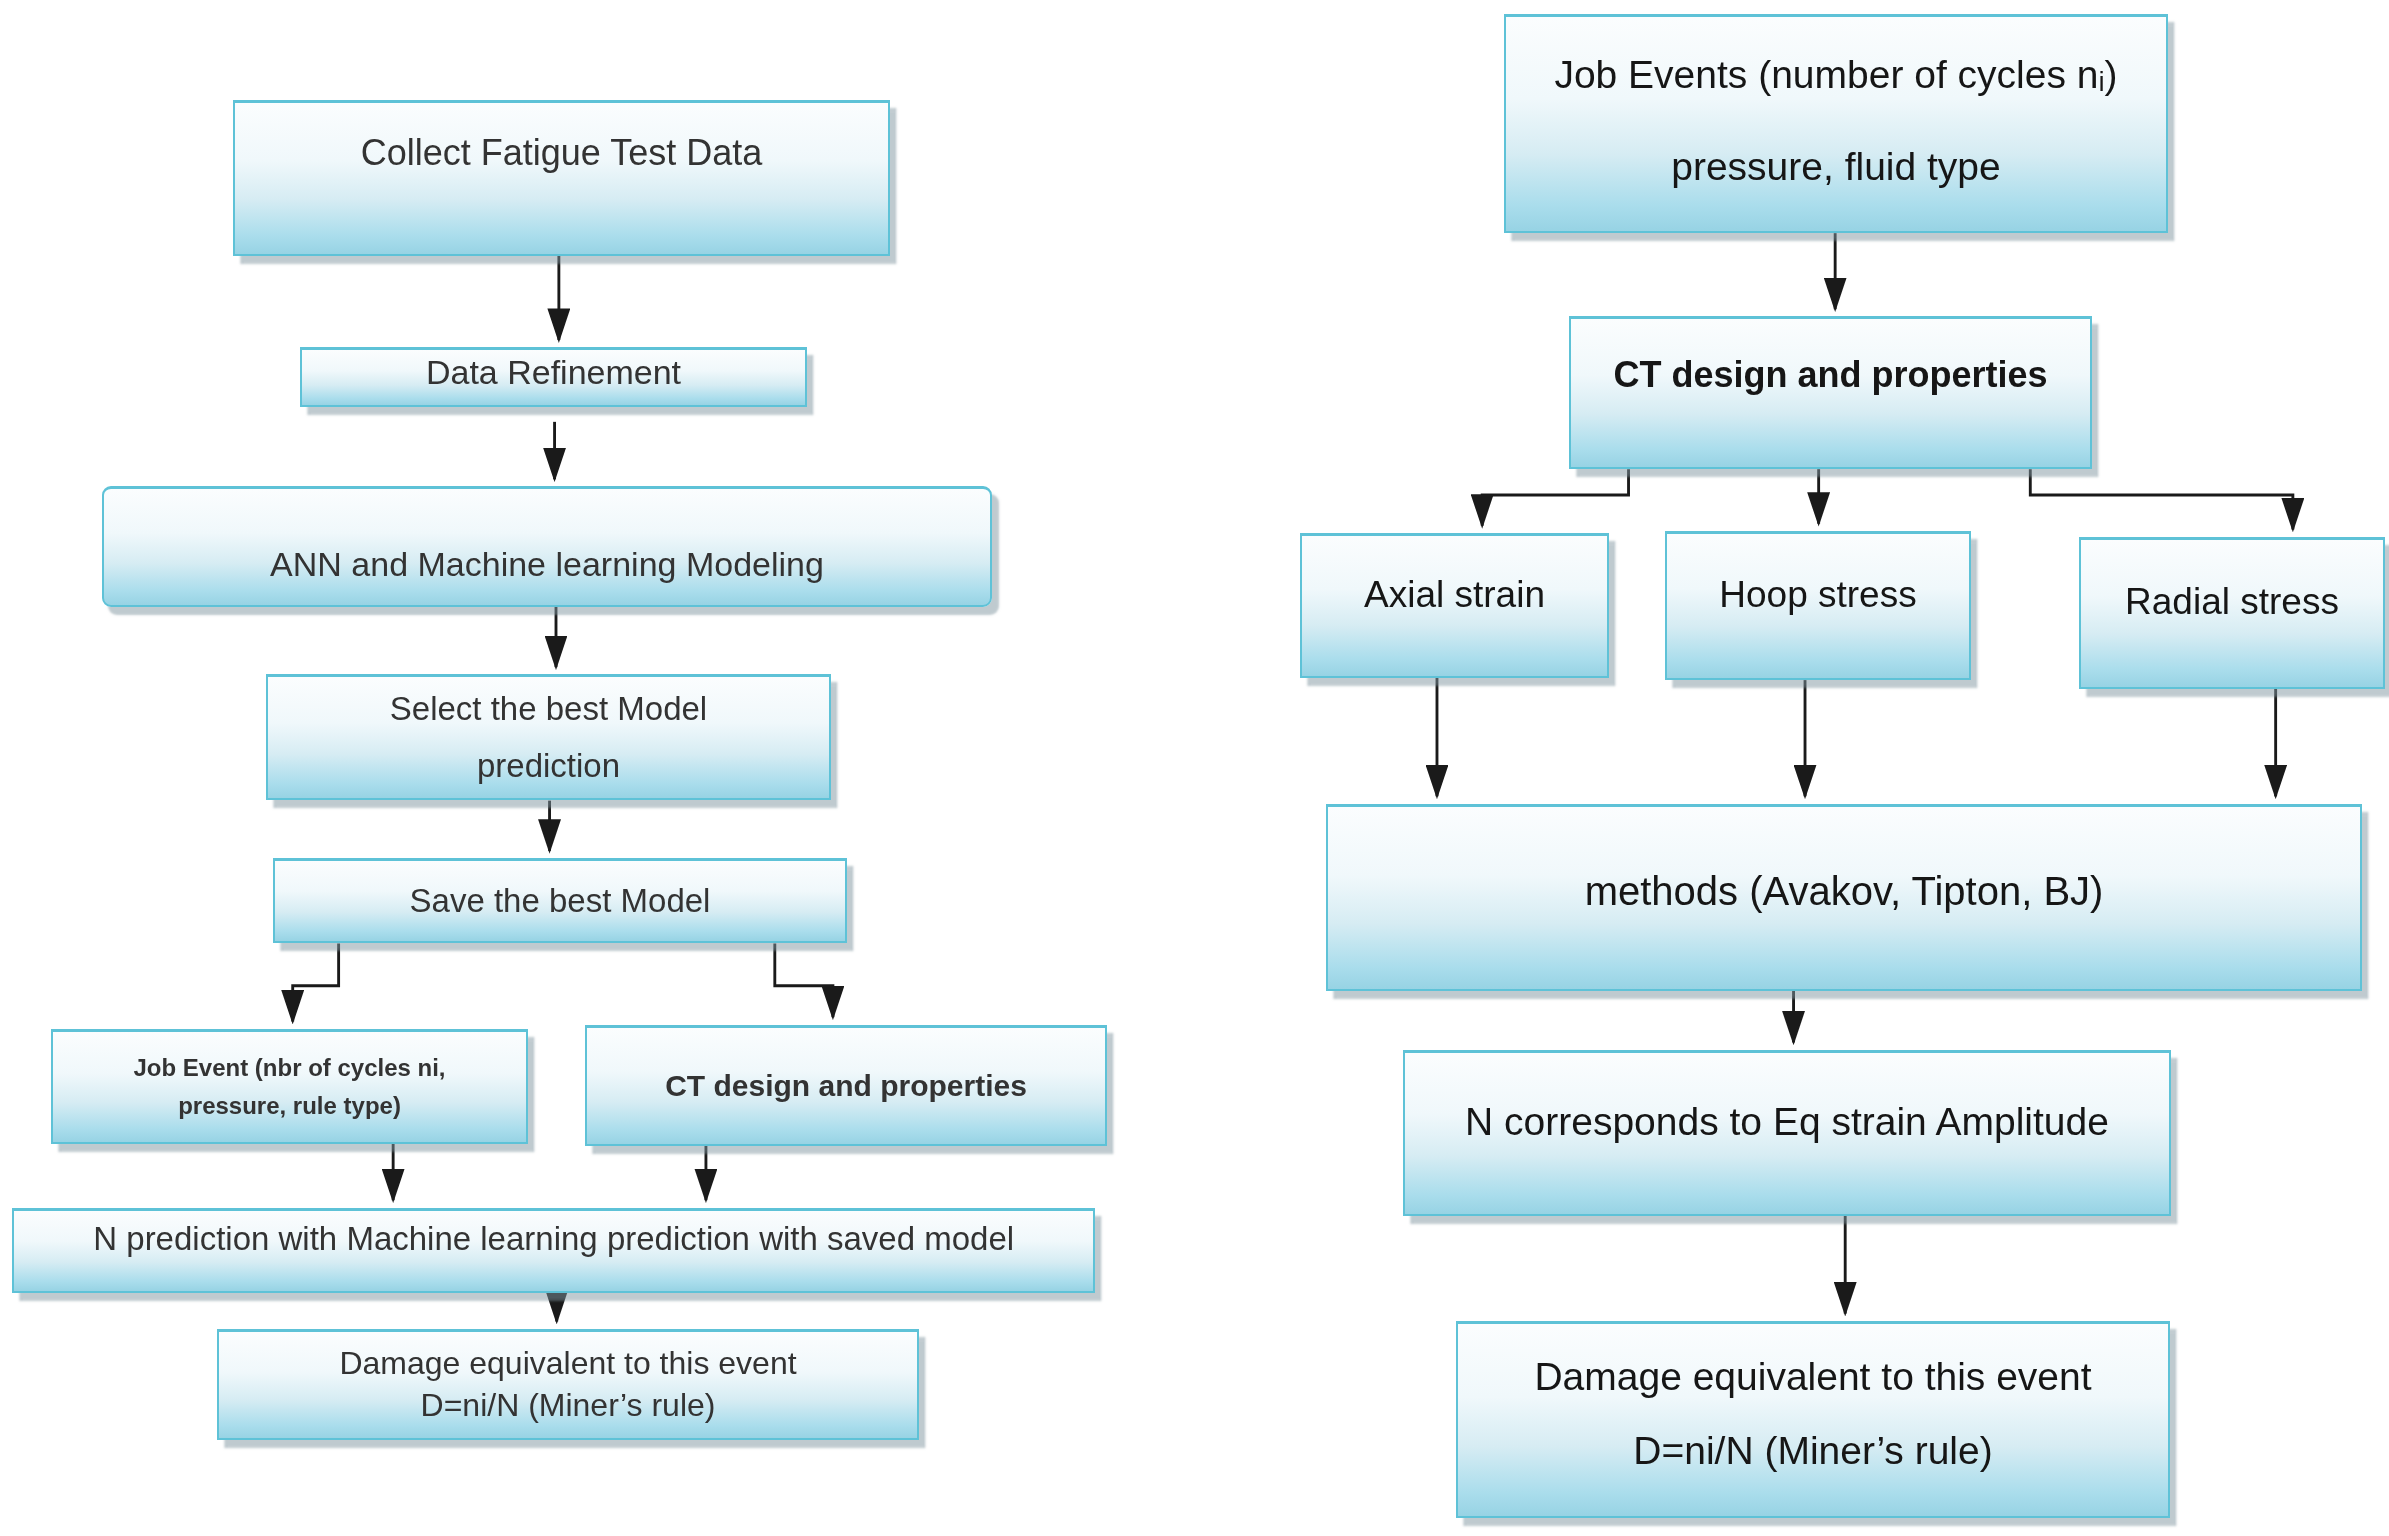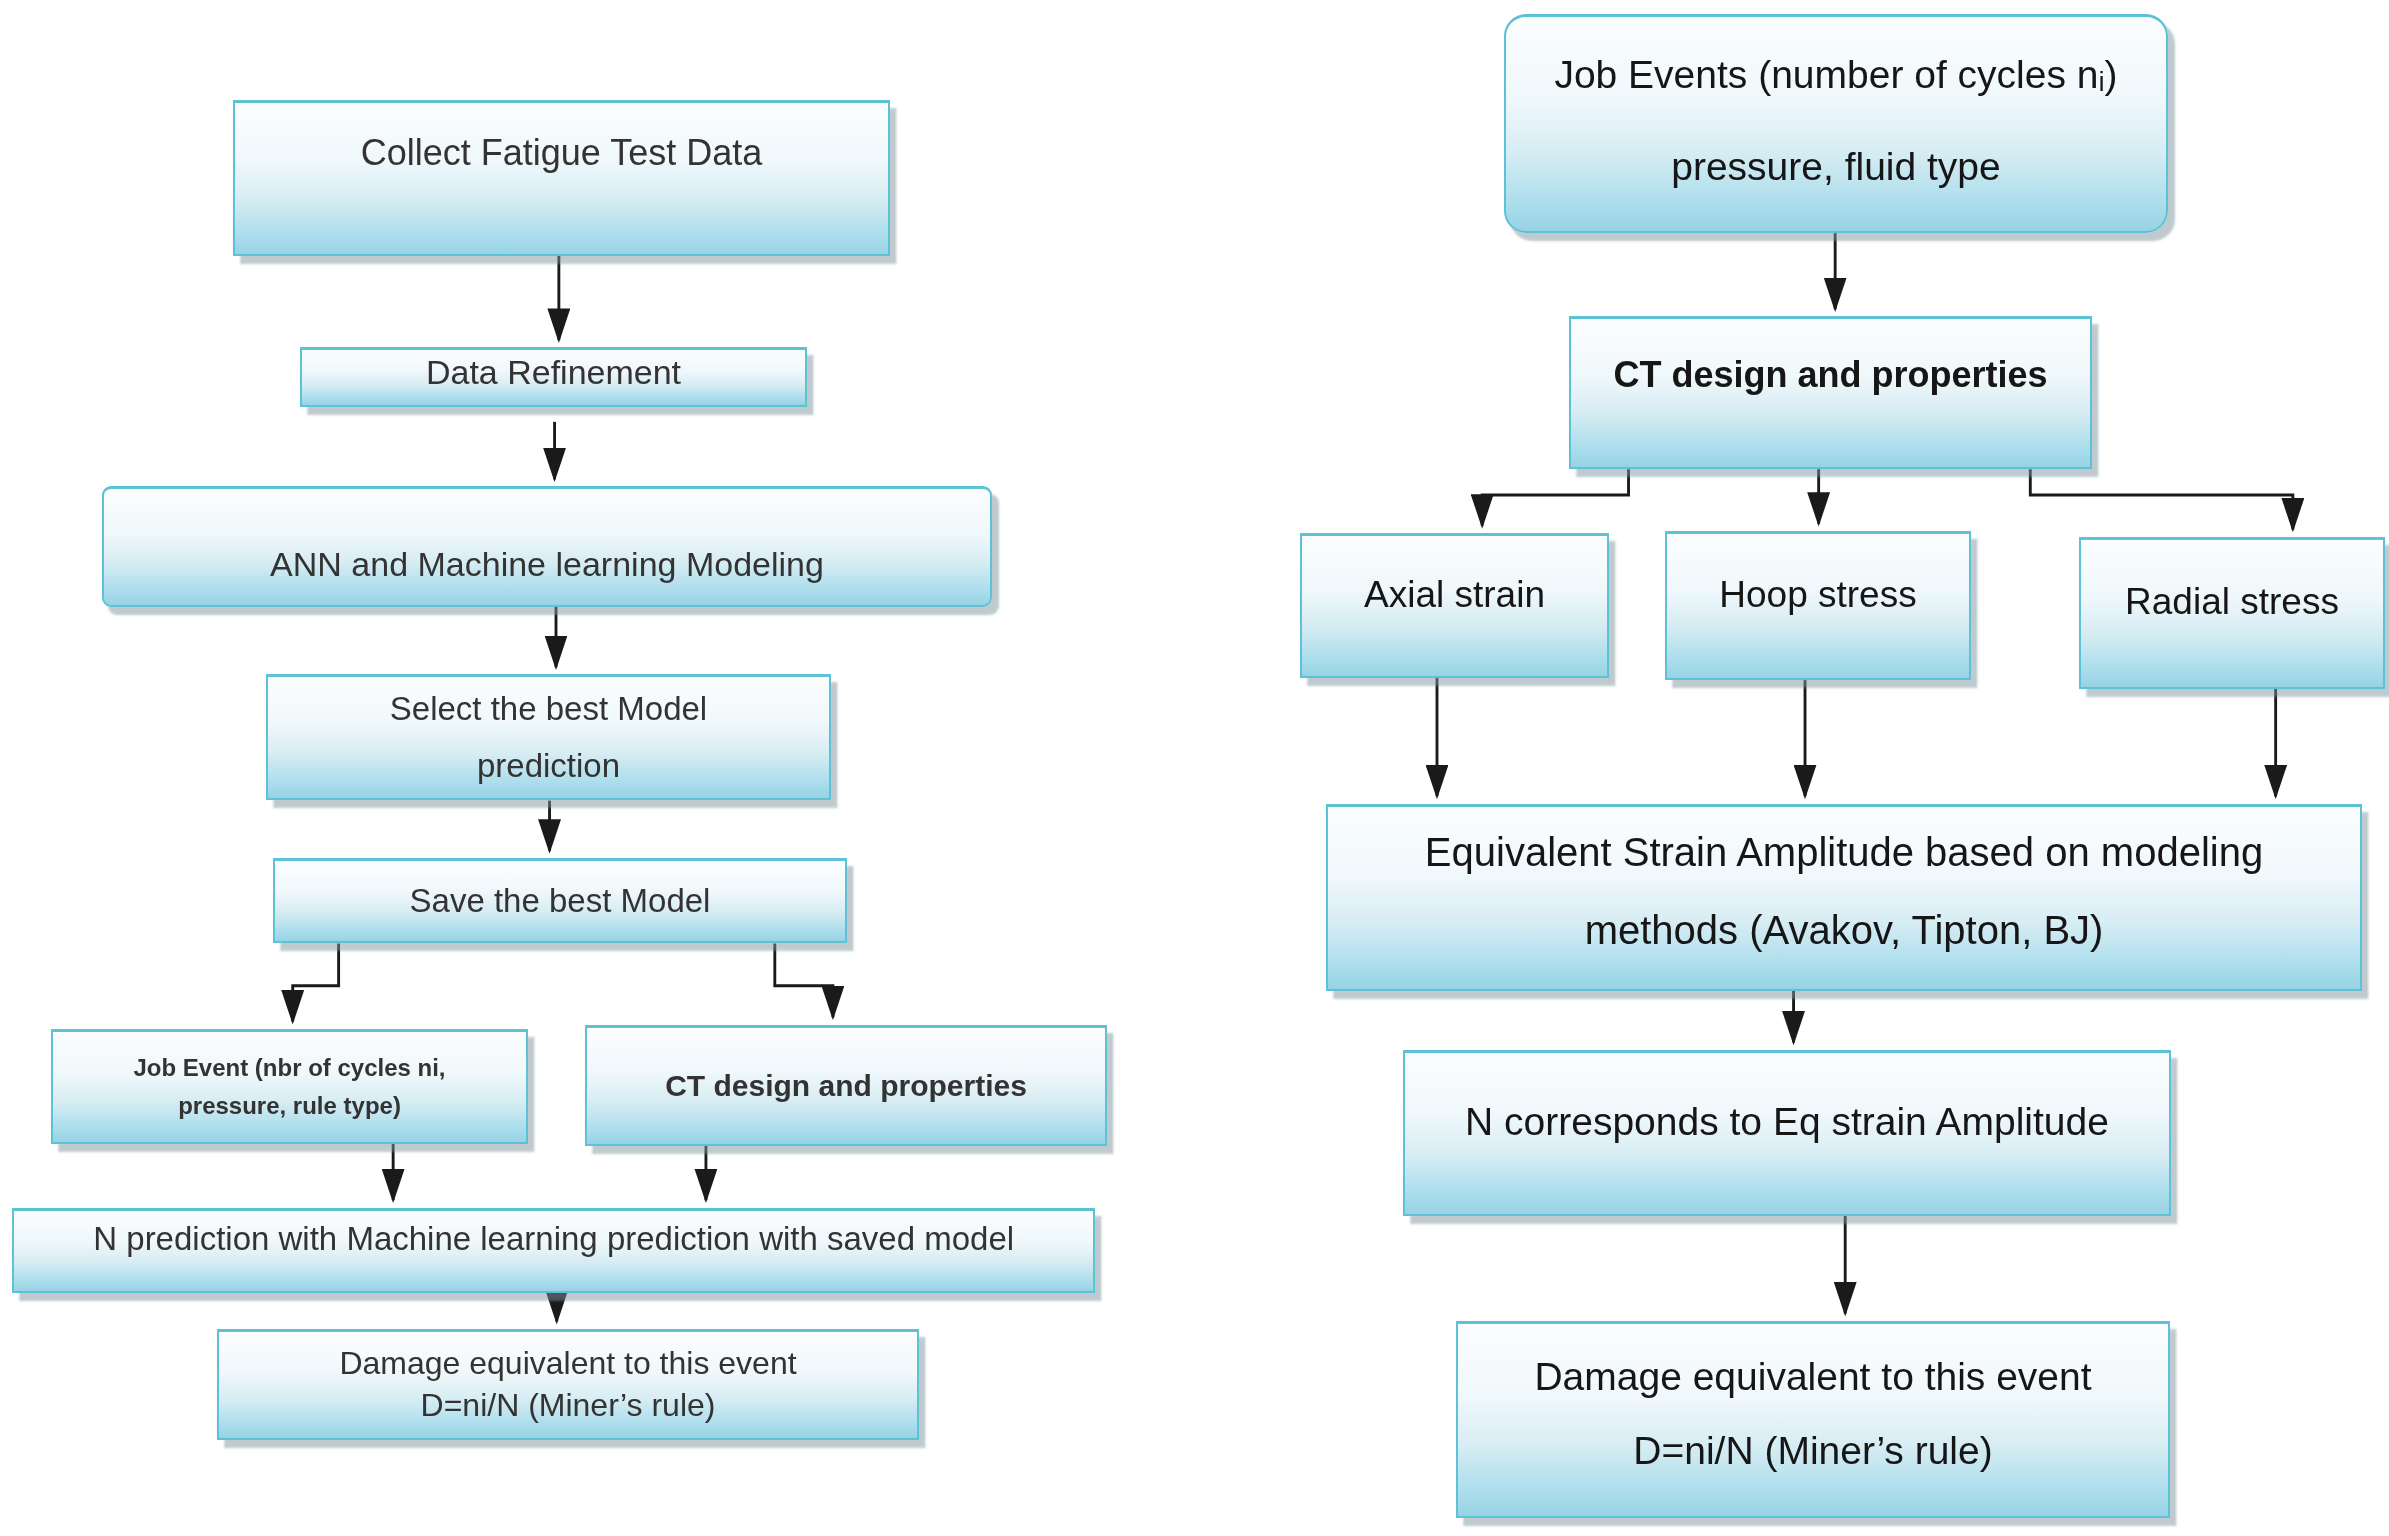--- a/index.html
+++ b/index.html
@@ -93,21 +93,21 @@
 
     <div class="box" style="left:217px;top:1329px;width:702px;height:111px;font-size:32px;line-height:1.3;">
       <span class="ln">Damage equivalent to this event</span>
       <span class="ln">D=ni/N (Miner’s rule)</span>
     </div>
 
   </div>
 
   <div class="grp right-chart">
 
-    <div class="box" style="left:1504px;top:14.4px;width:664px;height:219px;padding-bottom:7.2px;font-size:39px;line-height:2.35;border-radius:22px;">
+    <div class="box" style="left:1504px;top:14.4px;width:664px;height:219px;padding-bottom:7.2px;font-size:39px;line-height:2.35;">
       <span class="ln">Job Events (number of cycles nᵢ)</span>
       <span class="ln">pressure, fluid type</span>
     </div>
 
     <div class="box bold" style="left:1569px;top:316px;width:523px;height:153px;padding-bottom:36px;font-size:36px;">
       <span class="ln">CT design and properties</span>
     </div>
 
     <div class="box" style="left:1300px;top:533px;width:309px;height:145px;padding-bottom:21.5px;font-size:37px;">
       <span class="ln">Axial strain</span>
@@ -115,21 +115,20 @@
 
     <div class="box" style="left:1665px;top:531px;width:306px;height:149px;padding-bottom:21.5px;font-size:37px;">
       <span class="ln">Hoop stress</span>
     </div>
 
     <div class="box" style="left:2079px;top:537px;width:306px;height:152px;padding-bottom:21.5px;font-size:37px;">
       <span class="ln">Radial stress</span>
     </div>
 
     <div class="box" style="left:1326px;top:804px;width:1036px;height:187px;padding-bottom:14.4px;font-size:40px;line-height:1.95;">
-      <span class="ln">Equivalent Strain Amplitude based on modeling</span>
       <span class="ln">methods (Avakov, Tipton, BJ)</span>
     </div>
 
     <div class="box" style="left:1403px;top:1050px;width:768px;height:166px;padding-bottom:21.5px;font-size:39px;">
       <span class="ln">N corresponds to Eq strain Amplitude</span>
     </div>
 
     <div class="box" style="left:1456px;top:1321px;width:714px;height:197px;padding-bottom:11.5px;font-size:39px;line-height:1.9;">
       <span class="ln">Damage equivalent to this event</span>
       <span class="ln">D=ni/N (Miner’s rule)</span>

